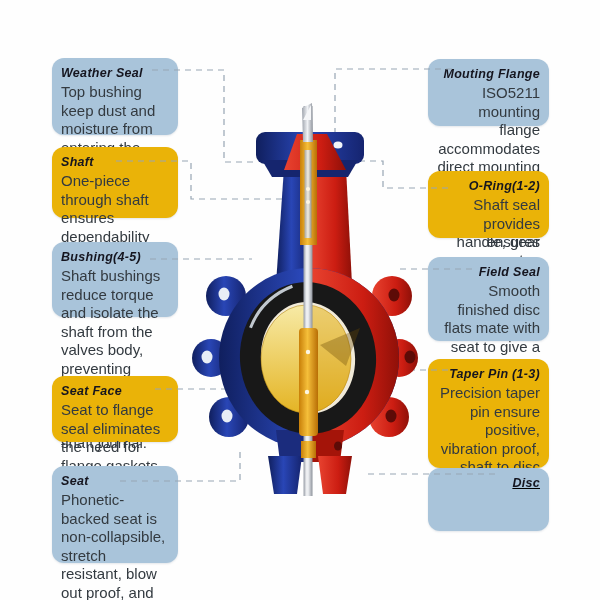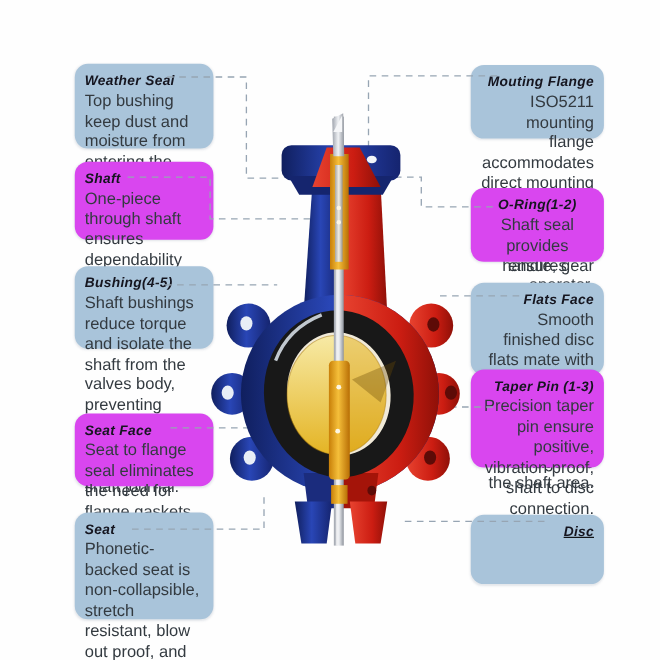--- a/index.html
+++ b/index.html
@@ -1,35 +1,35 @@
 <!DOCTYPE html>
 <html><head>
 <meta charset="utf-8">
 <style>
   html,body{margin:0;padding:0;background:#ffffff;}
   #stage{position:relative;width:600px;height:600px;background:#fefefe;overflow:hidden;
          font-family:"Liberation Sans",sans-serif;}
   .callout{position:absolute;border-radius:12px;padding:8px 9px;box-sizing:border-box;
            box-shadow:0 1px 2px rgba(30,60,90,.12);z-index:1;}
   .callout.dark{background:#a9c4da;}
-  .callout.light{background:#d946ef;}
+  .callout.light{background:#eab308;}
   .callout .title{font-style:italic;font-weight:700;font-size:12.5px;color:#15151f;
                   letter-spacing:.3px;margin-bottom:3px;}
   .callout .body{font-size:15px;line-height:1.24;color:#333a40;}
-  .col-left{left:52px;width:126px;margin-left:16px;}
+  .col-left{left:52px;width:126px;}
   .col-right{left:428px;width:121px;text-align:right;}
   #c-weather{top:58px;height:77px;}
   #c-shaft{top:147px;height:71px;}
   #c-bushing{top:242px;height:75px;}
   #c-seatface{top:376px;height:66px;}
   #c-seat{top:466px;height:97px;}
   #c-flange{top:59px;height:67px;}
-  #c-oring{top:171px;height:67px;text-align:center;}
+  #c-oring{top:171px;height:67px;}
   #c-flats{top:257px;height:84px;}
-  #c-taper{top:336px;height:89px;}
+  #c-taper{top:359px;height:109px;}
   #c-disc{top:468px;height:63px;text-decoration:underline;}
   #valve-svg{position:absolute;left:0;top:0;z-index:2;pointer-events:none;}
   .connector{fill:none;stroke:#97a5b3;stroke-width:1.2;stroke-dasharray:6 5;}
 </style>
 </head>
 <body>
 
 <div id="stage">
 
   <div class="callout col-left dark" id="c-weather">
@@ -55,21 +55,21 @@
 
   <div class="callout col-right dark" id="c-flange">
     <div class="title">Mouting Flange</div>
     <div class="body">ISO5211 mounting flange accommodates direct mounting of all types of actuators, including: handle, gear operator, electric and pneumatic.</div>
   </div>
   <div class="callout col-right light" id="c-oring">
     <div class="title">O-Ring(1-2)</div>
     <div class="body">Shaft seal provides ensures assurance against stem leakage.</div>
   </div>
   <div class="callout col-right dark" id="c-flats">
-    <div class="title">Flats Face</div>
+    <div class="title">Field Seal</div>
     <div class="body">Smooth finished disc flats mate with seat to give a highly efficient primary seal that prevents leakage into the shaft area.</div>
   </div>
   <div class="callout col-right light" id="c-taper">
     <div class="title">Taper Pin (1-3)</div>
     <div class="body">Precision taper pin ensure positive, vibration proof, shaft to disc connection. Field replaceable.</div>
   </div>
   <div class="callout col-right dark" id="c-disc">
     <div class="title">Disc</div>
   </div>
 

